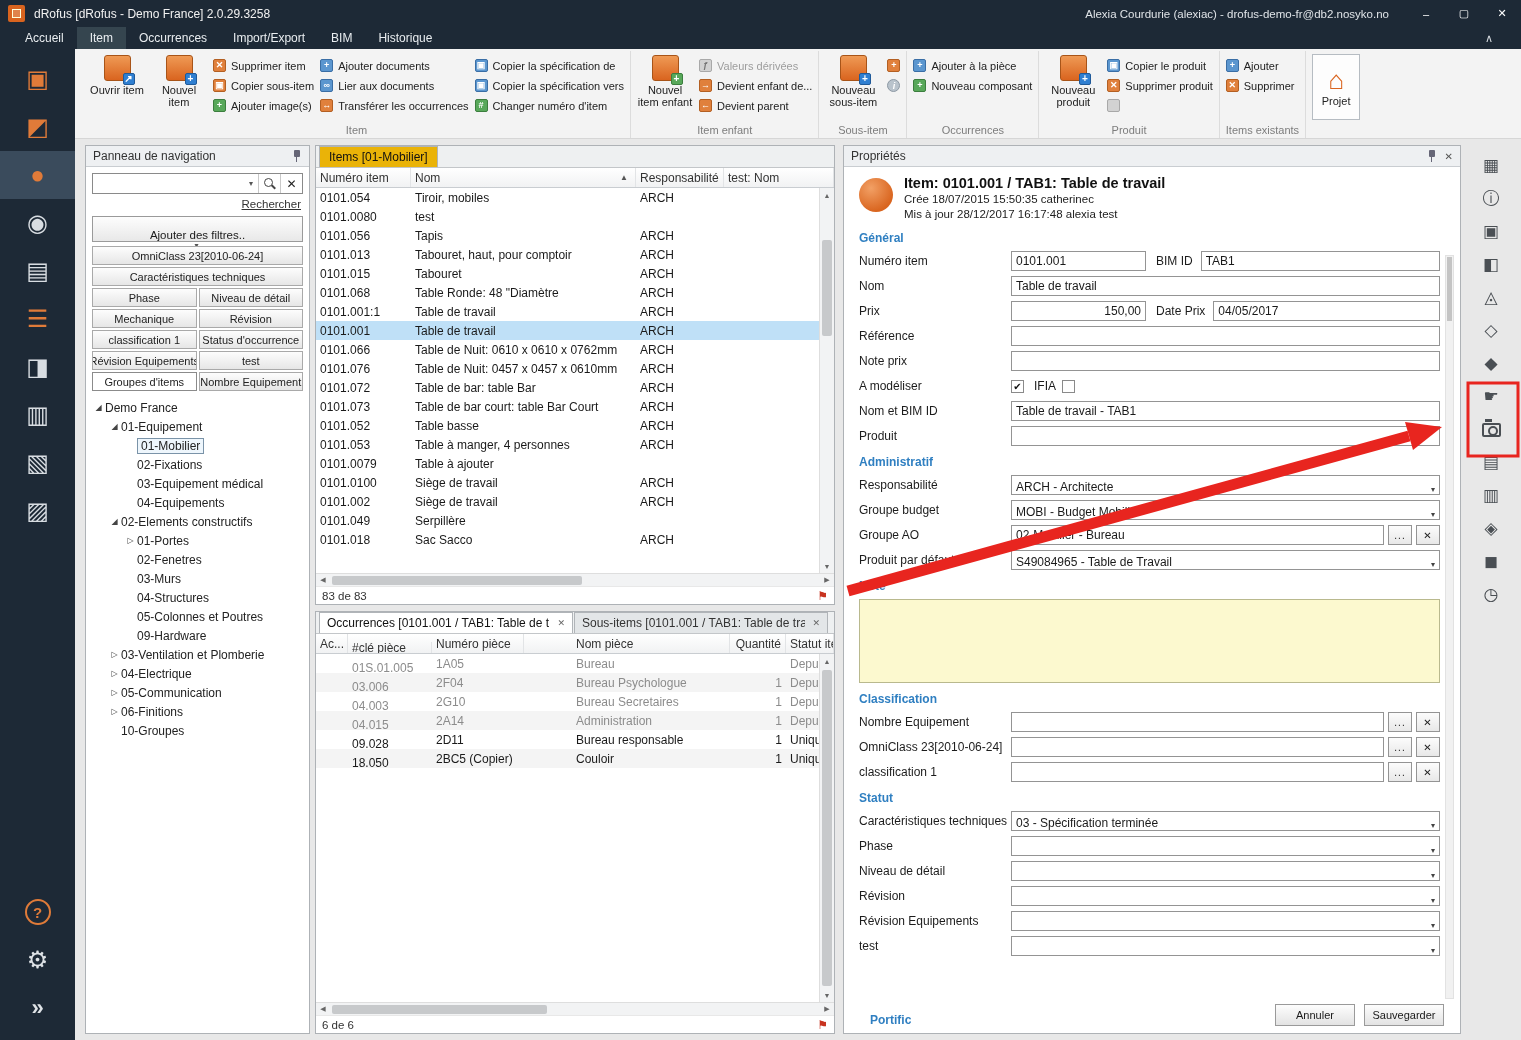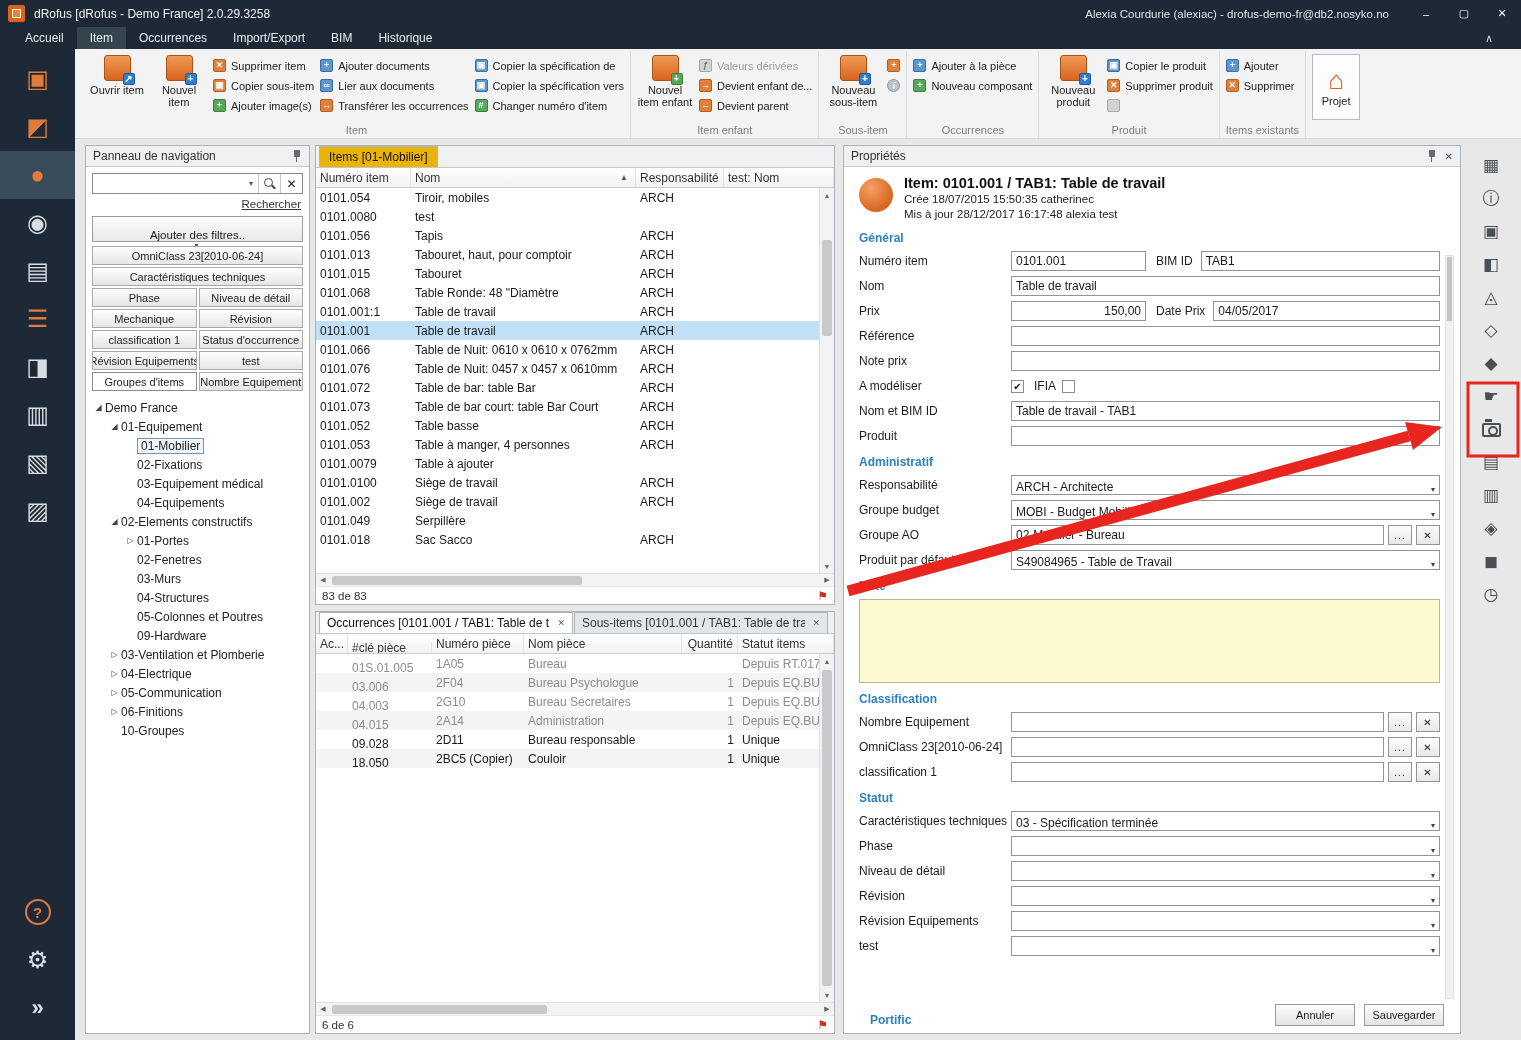--- a/index.html
+++ b/index.html
@@ -119,21 +119,21 @@
   .sorticon { margin-left:auto; font-size:8px; color:#555; padding-right:3px; }
   .rowswrap { flex:1; position:relative; overflow:hidden; }
   .rows { position:absolute; left:0; top:0; right:15px; bottom:0; overflow:hidden; }
   .irow, .orow { height:19px; display:flex; align-items:center; }
   .irow.selected { background:#bfe0f7; }
   .orow.alt { background:#f4f4f4; }
   .orow.muted { color:#8c8c8c; }
   .cell { padding:0 4px; overflow:hidden; white-space:nowrap; }
   .ic-num { width:95px; flex:none; } .ic-nom { width:225px; flex:none; } .ic-resp { width:88px; flex:none; } .ic-test { flex:1; min-width:0; }
   .oc-ac { width:32px; flex:none; } .oc-cle { width:84px; flex:none;margin-top:8px; } .oc-num { width:92px; flex:none; }
-  .oc-nom { width:158px; flex:none; } .oc-qte { width:56px; flex:none; text-align:right; justify-content:flex-end; display:flex; }
+  .oc-nom { width:158px; flex:none;margin-left:48px; } .oc-qte { width:56px; flex:none; text-align:right; justify-content:flex-end; display:flex; }
   .oc-stat { flex:1; min-width:0; }
   .vscroll { position:absolute; top:0; right:0; bottom:0; width:15px; background:#f2f3f4; border-left:1px solid #dedede;
              display:flex; flex-direction:column; }
   .varrow { height:14px; display:flex; align-items:center; justify-content:center; font-size:7px; color:#666; flex:none; }
   .vtrack { flex:1; position:relative; }
   .vthumb { position:absolute; left:2px; right:2px; background:#c7c9cb; border-radius:2px; }
   .thumb-items { top:38px; height:96px; }
   .thumb-full { top:2px; height:calc(100% - 4px); }
   .hscroll { height:13px; background:#f2f3f4; border-top:1px solid #dedede; position:relative; display:flex; flex:none; }
   .harrow { width:14px; display:flex; align-items:center; justify-content:center; font-size:7px; color:#666; flex:none; }

